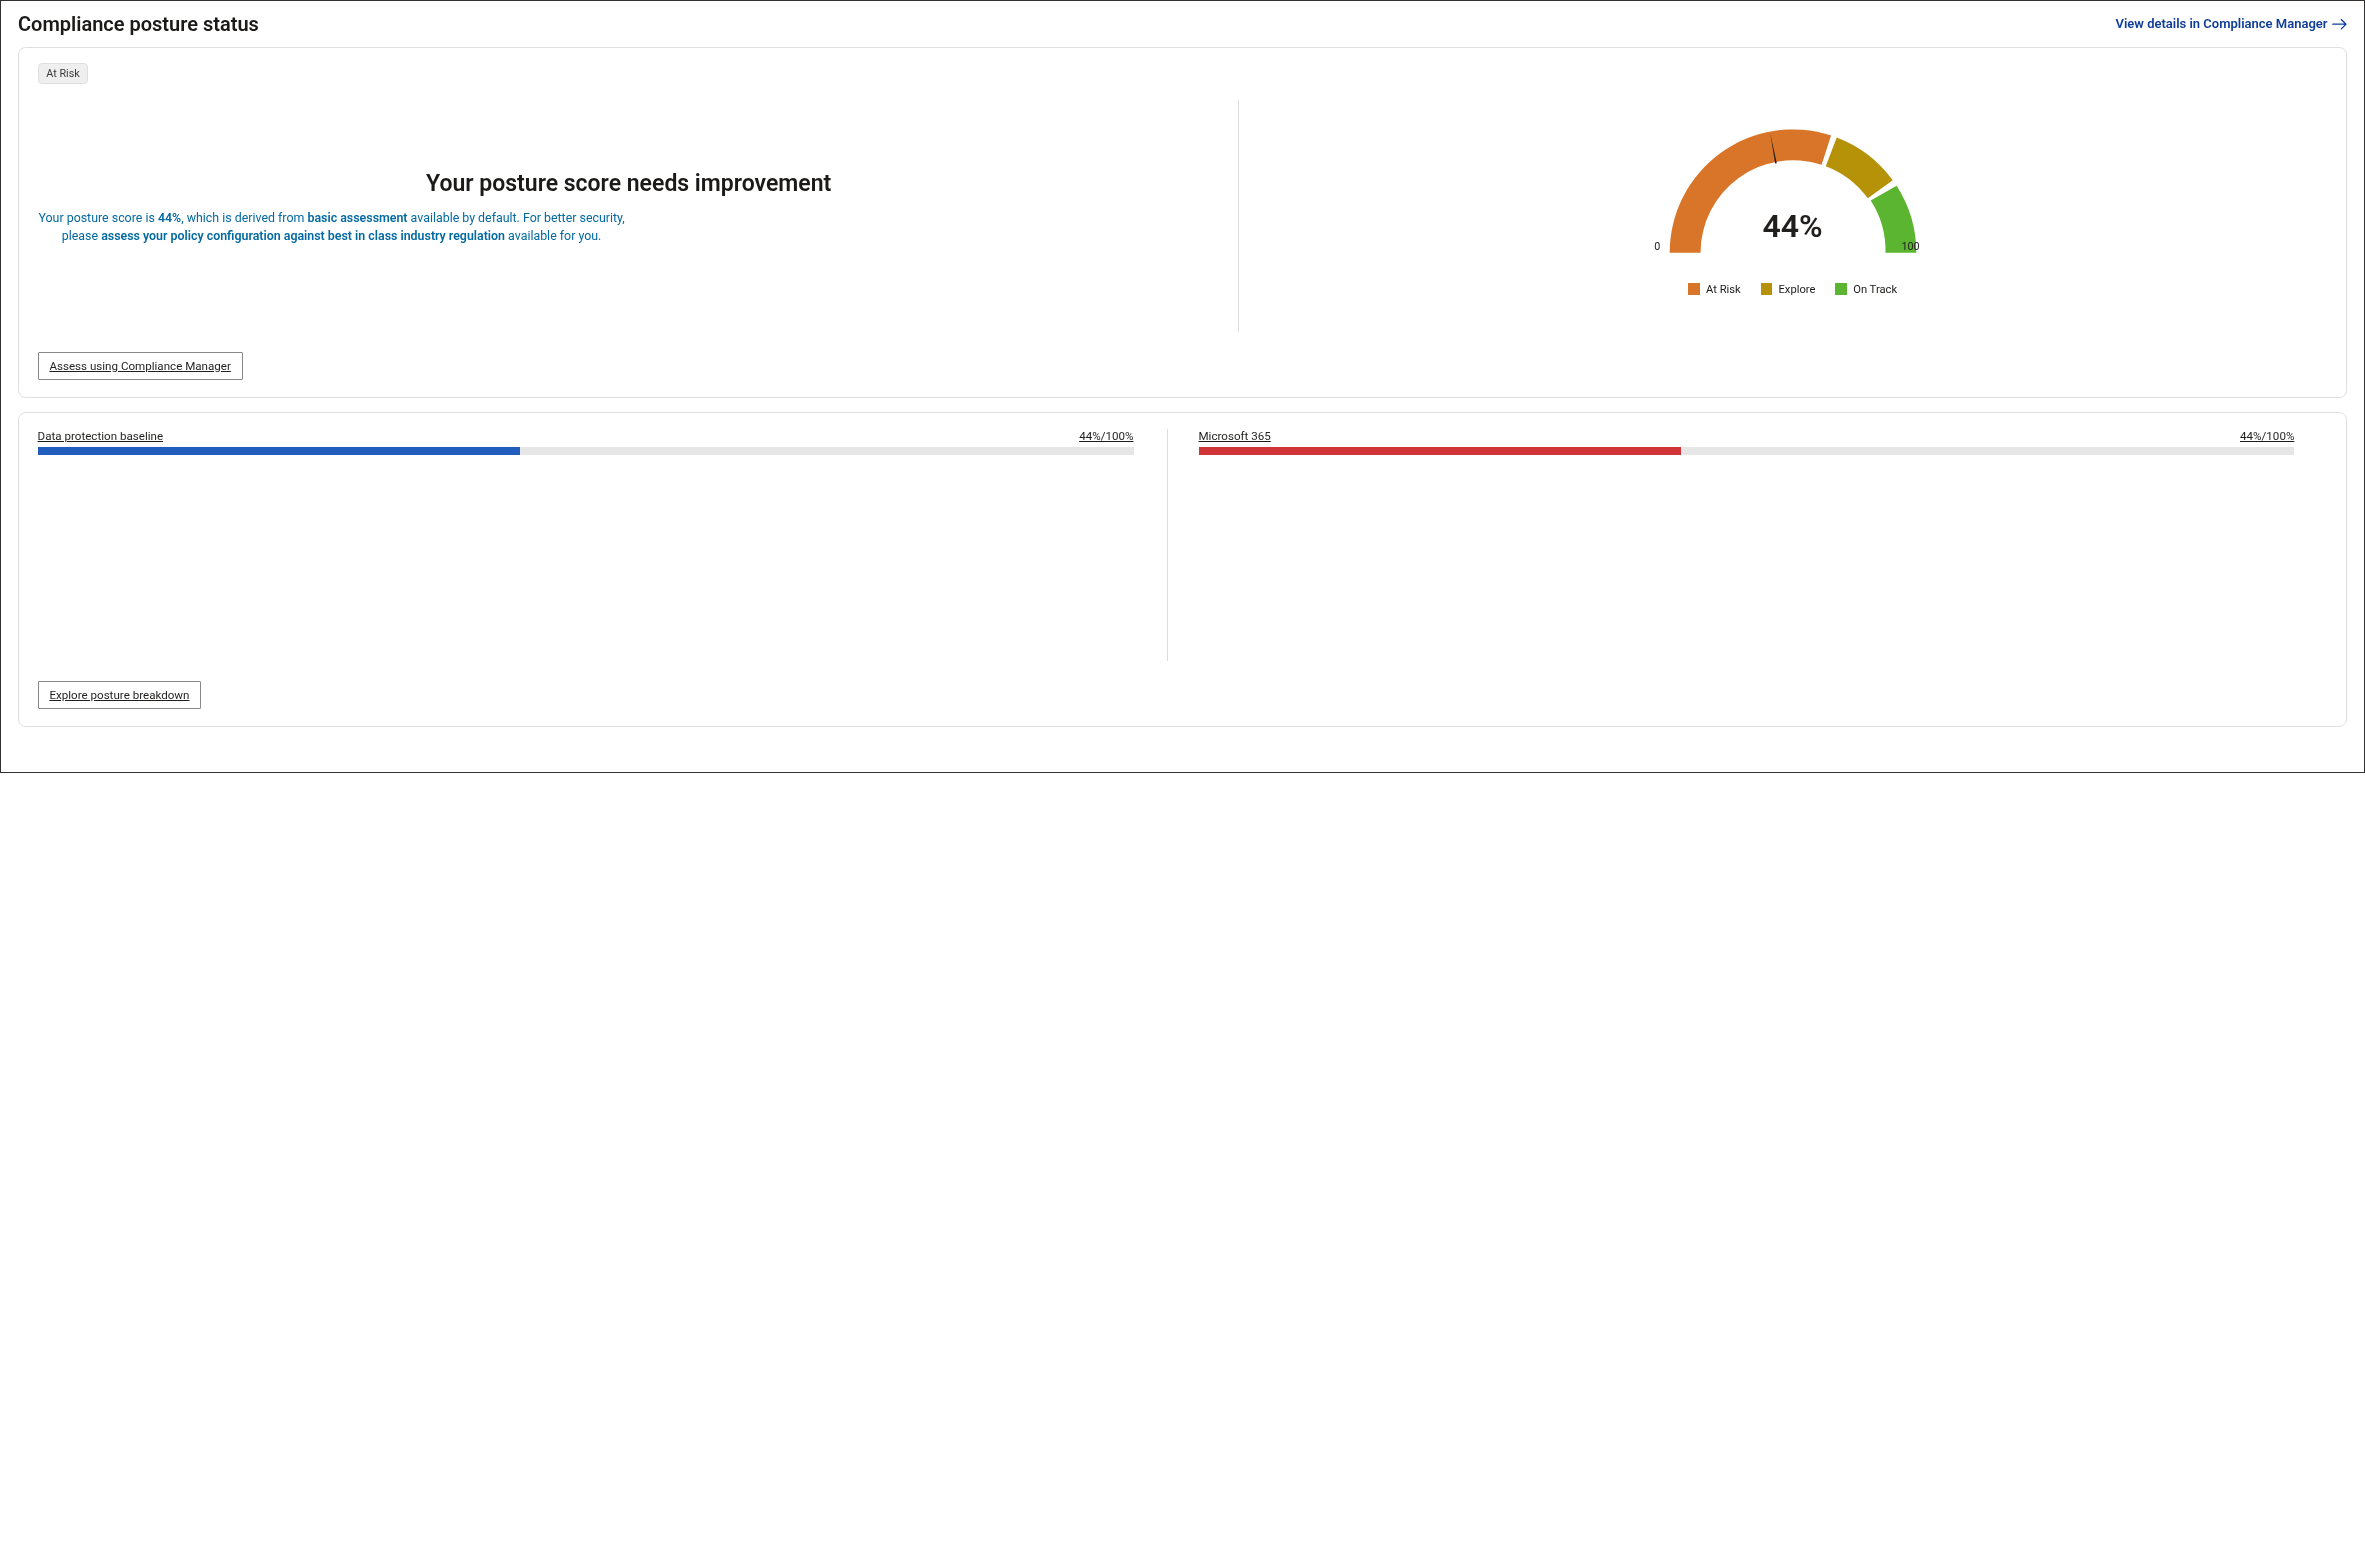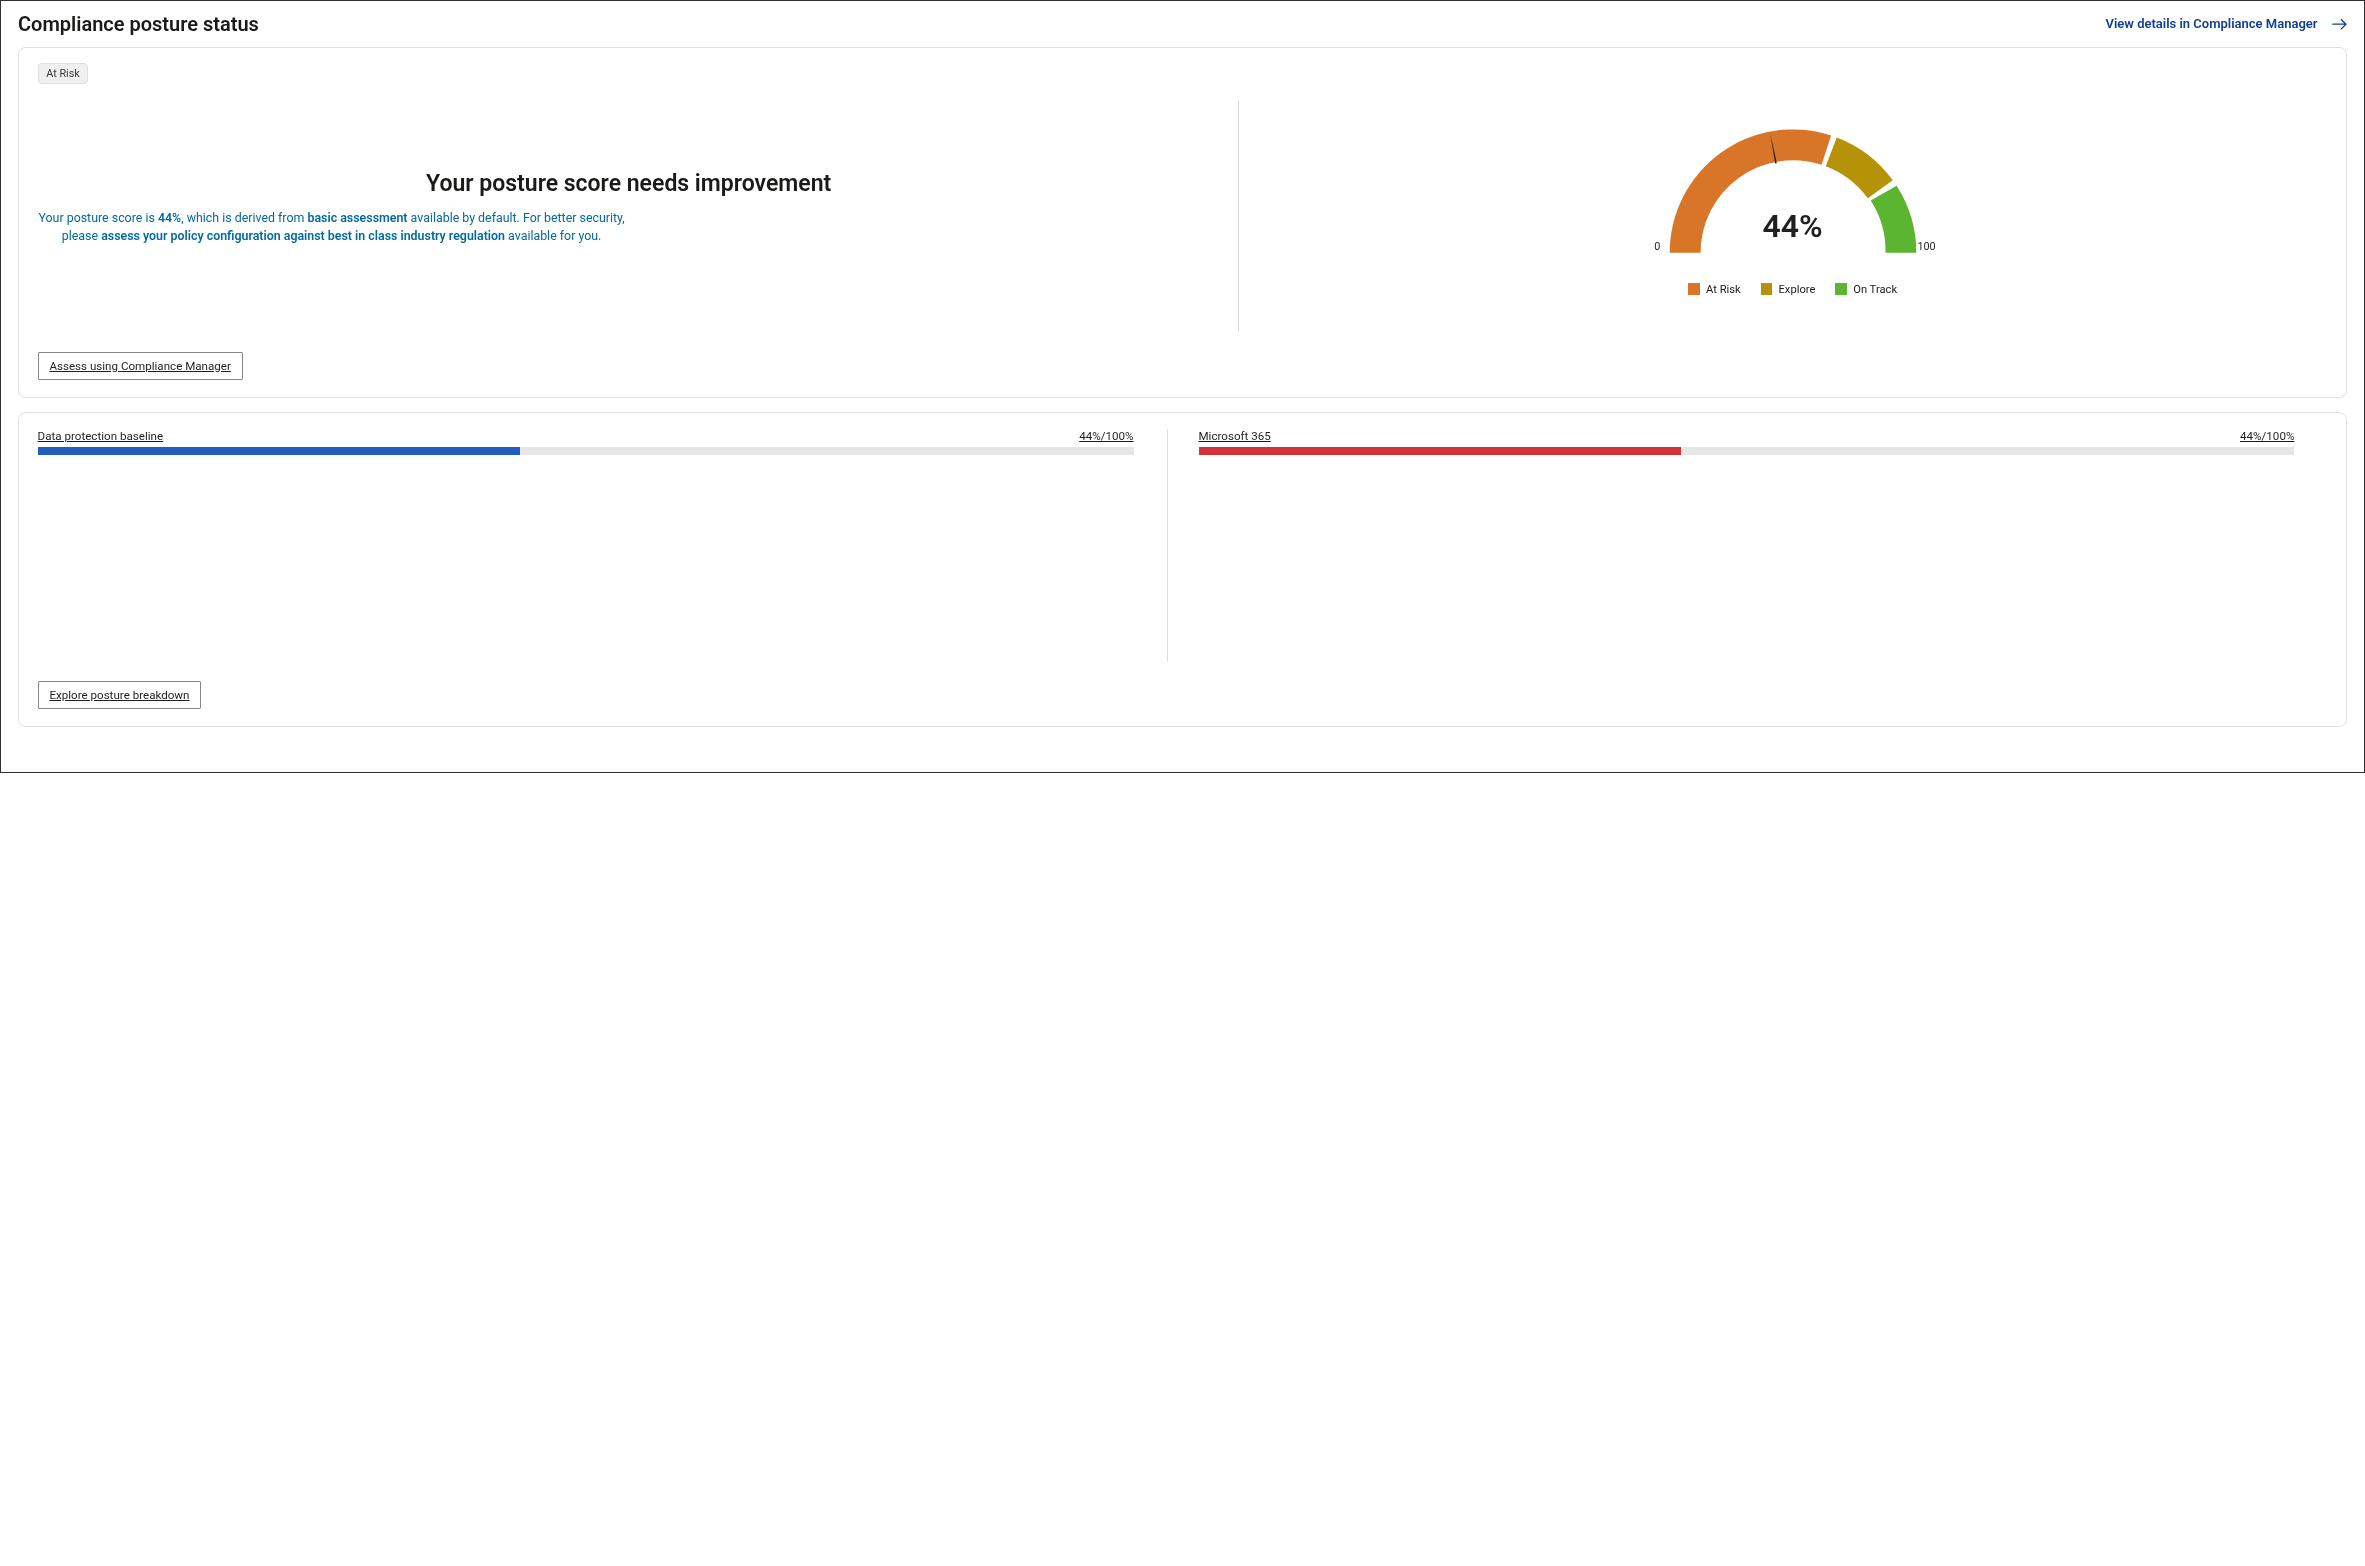--- a/index.html
+++ b/index.html
@@ -25,21 +25,21 @@
     font-weight: 600;
     margin: 0;
   }
   .view-details-link {
     color: #0f3e99;
     font-size: 13px;
     font-weight: 600;
     text-decoration: none;
     display: inline-flex;
     align-items: center;
-    gap: 14px;
+    gap: 4px;
     cursor: pointer;
   }
   .view-details-link svg { display: block; }
   .card {
     border: 0.8px solid #e1dfdd;
     border-radius: 7.7px;
     background: #ffffff;
     padding: 15.5px 18.6px 17px 18.6px;
     margin-bottom: 14px;
   }
@@ -113,21 +113,21 @@
     font-weight: 600;
     color: #201f1e;
   }
   .gauge-min, .gauge-max {
     position: absolute;
     top: 126px;
     font-size: 10.8px;
     color: #201f1e;
   }
   .gauge-min { left: 4.6px; }
-  .gauge-max { right: 0px; }
+  .gauge-max { right: 16px; }
   .legend {
     margin-top: 10.8px;
     display: flex;
     gap: 20px;
     align-items: center;
     font-size: 11.2px;
   }
   .legend-item { display: inline-flex; align-items: center; gap: 6.2px; }
   .swatch { width: 11.6px; height: 11.6px; display: inline-block; }
   .sw-risk { background: #d97528; }

